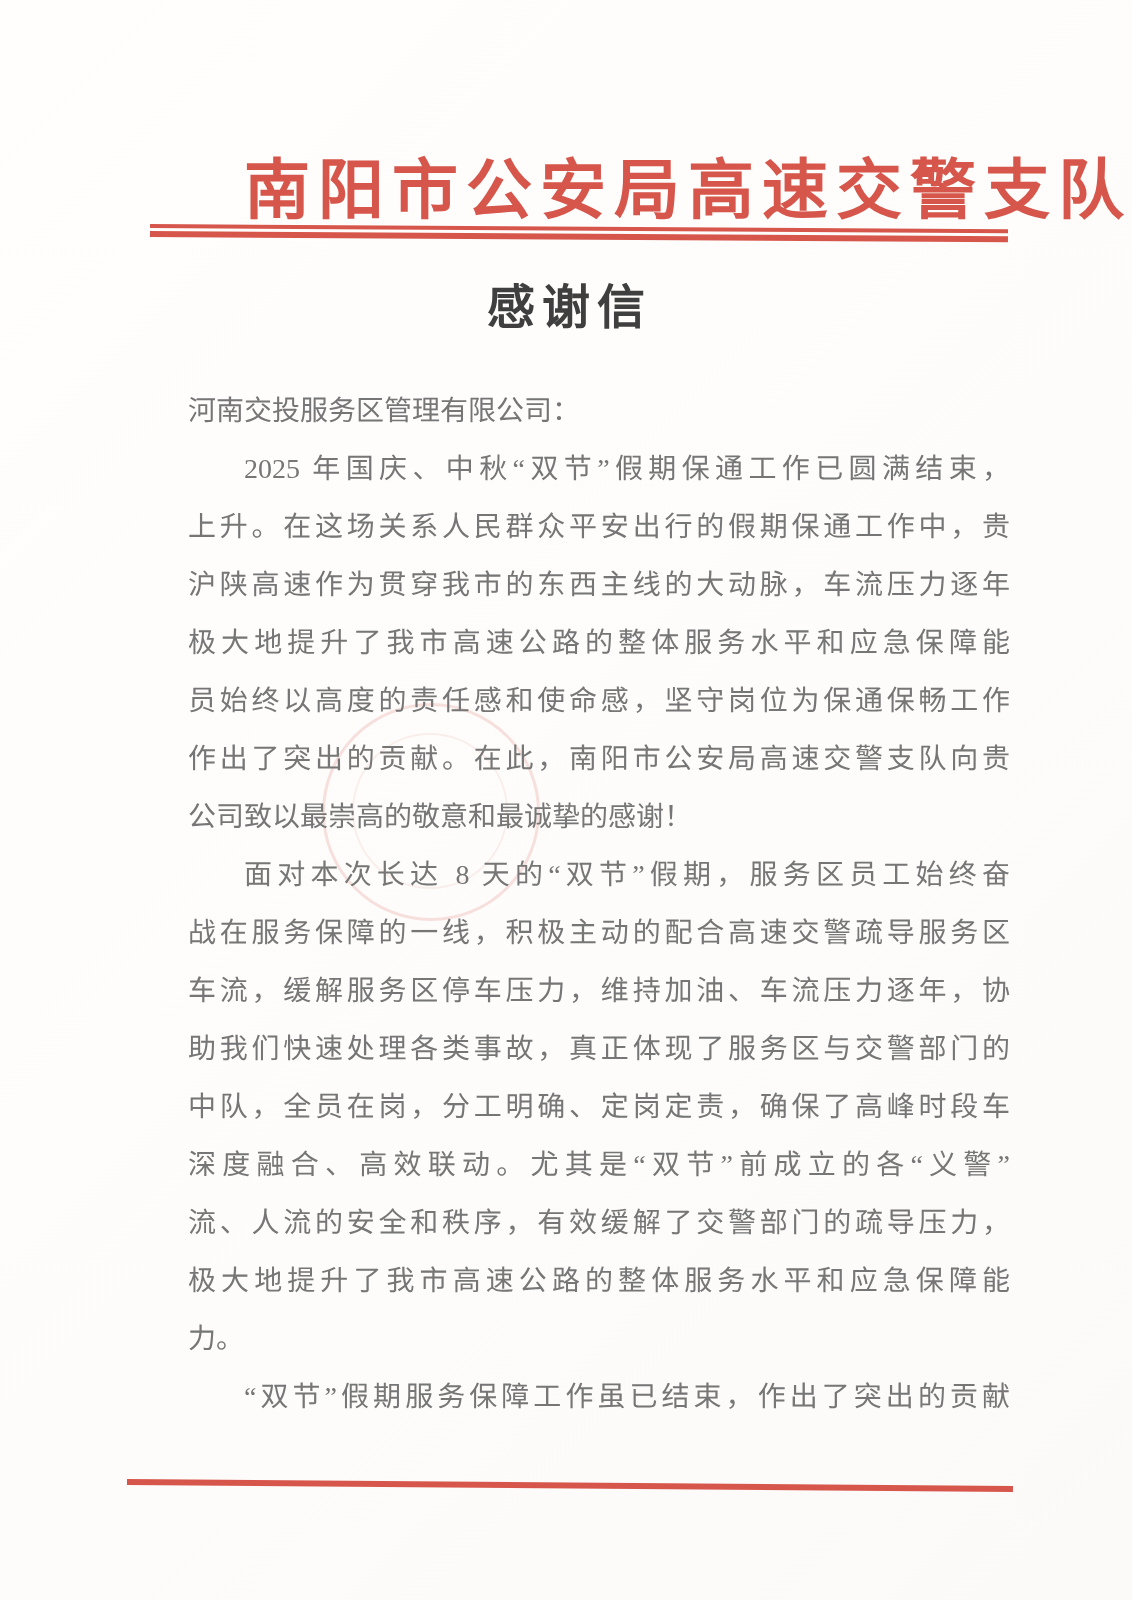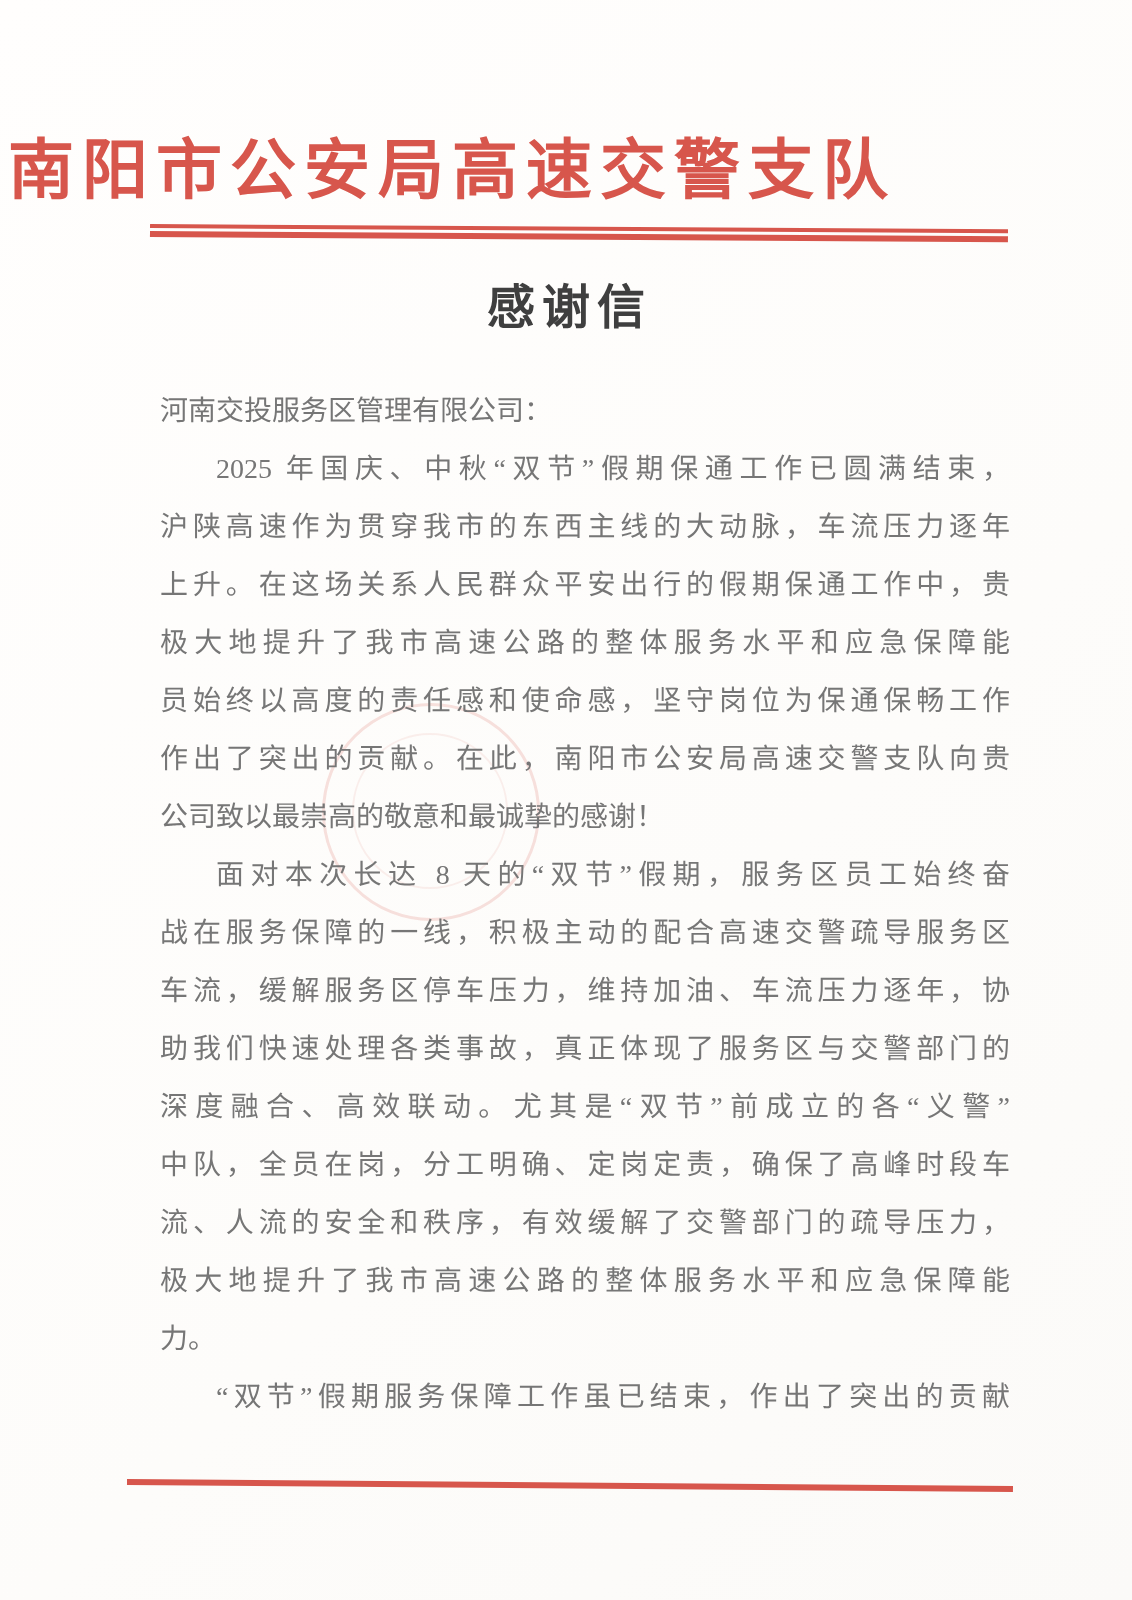--- a/index.html
+++ b/index.html
@@ -13,25 +13,25 @@
     height: 1600px;
     margin: 0 auto;
     background: linear-gradient(135deg, #fffefd 0%, #fdfcfa 60%, #fbfaf8 100%);
     overflow: hidden;
     font-family: "Liberation Serif", "DejaVu Serif", serif;
   }
 
   
   .org-name {
     position: absolute;
-    top: 128px;
+    top: 148px;
     left: 0;
     width: 100%;
     margin: 0;
-    text-align: left;
+    text-align: right;
     font-size: 66px;
     line-height: 86px;
     font-weight: bold;
     color: #d7564c;
     letter-spacing: 8px;
     text-indent: 8px; 
     white-space: nowrap;
   }
 
   
@@ -90,20 +90,21 @@
     left: 160px;
     top: 382px;
     width: 850px;
     font-size: 28px;
     color: #767676;
   }
   .line {
     height: 58px;
     line-height: 58px;
     text-align: left;
+    margin-left: 28px;
   }
   .just {
     text-align: justify;
     text-align-last: justify;
     text-justify: inter-character;
   }
   .indent { text-indent: 2em; }
 
   
   .rule-footer {
@@ -130,32 +131,32 @@
   </div>
 
   <h2 class="doc-title">感谢信</h2>
 
   <div class="stamp-ghost"></div>
   <div class="stamp-ghost-inner"></div>
 
   <div class="letter-body">
     <div class="line">河南交投服务区管理有限公司：</div>
     <div class="line just indent">2025 年国庆、中秋“双节”假期保通工作已圆满结束，</div>
+    <div class="line just">上升。在这场关系人民群众平安出行的假期保通工作中，贵</div>
     <div class="line just">沪陕高速作为贯穿我市的东西主线的大动脉，车流压力逐年</div>
-    <div class="line just">上升。在这场关系人民群众平安出行的假期保通工作中，贵</div>
     <div class="line just">极大地提升了我市高速公路的整体服务水平和应急保障能</div>
     <div class="line just">员始终以高度的责任感和使命感，坚守岗位为保通保畅工作</div>
     <div class="line just">作出了突出的贡献。在此，南阳市公安局高速交警支队向贵</div>
     <div class="line">公司致以最崇高的敬意和最诚挚的感谢！</div>
     <div class="line just indent">面对本次长达 8 天的“双节”假期，服务区员工始终奋</div>
     <div class="line just">战在服务保障的一线，积极主动的配合高速交警疏导服务区</div>
     <div class="line just">车流，缓解服务区停车压力，维持加油、车流压力逐年，协</div>
     <div class="line just">助我们快速处理各类事故，真正体现了服务区与交警部门的</div>
+    <div class="line just">中队，全员在岗，分工明确、定岗定责，确保了高峰时段车</div>
     <div class="line just">深度融合、高效联动。尤其是“双节”前成立的各“义警”</div>
-    <div class="line just">中队，全员在岗，分工明确、定岗定责，确保了高峰时段车</div>
     <div class="line just">流、人流的安全和秩序，有效缓解了交警部门的疏导压力，</div>
     <div class="line just">极大地提升了我市高速公路的整体服务水平和应急保障能</div>
     <div class="line">力。</div>
     <div class="line just indent">“双节”假期服务保障工作虽已结束，作出了突出的贡献</div>
   </div>
 
   <div class="rule-footer"></div>
 
 </div>
 

